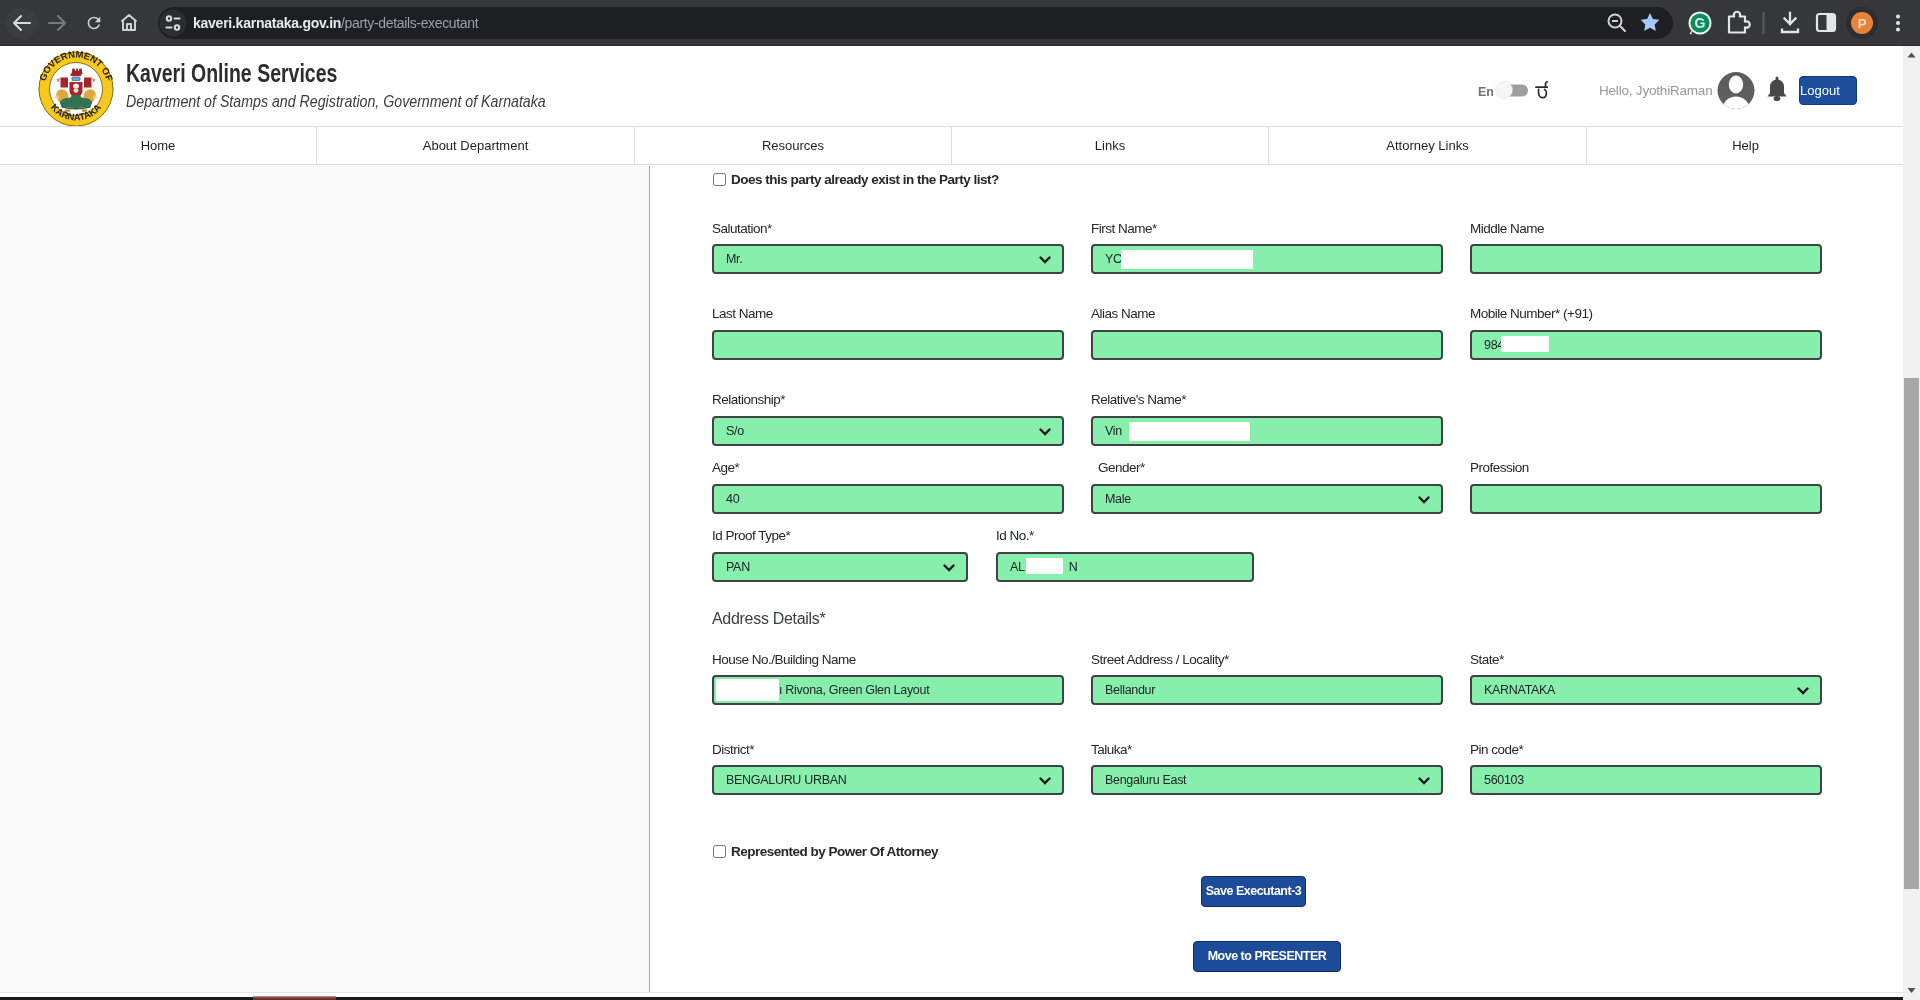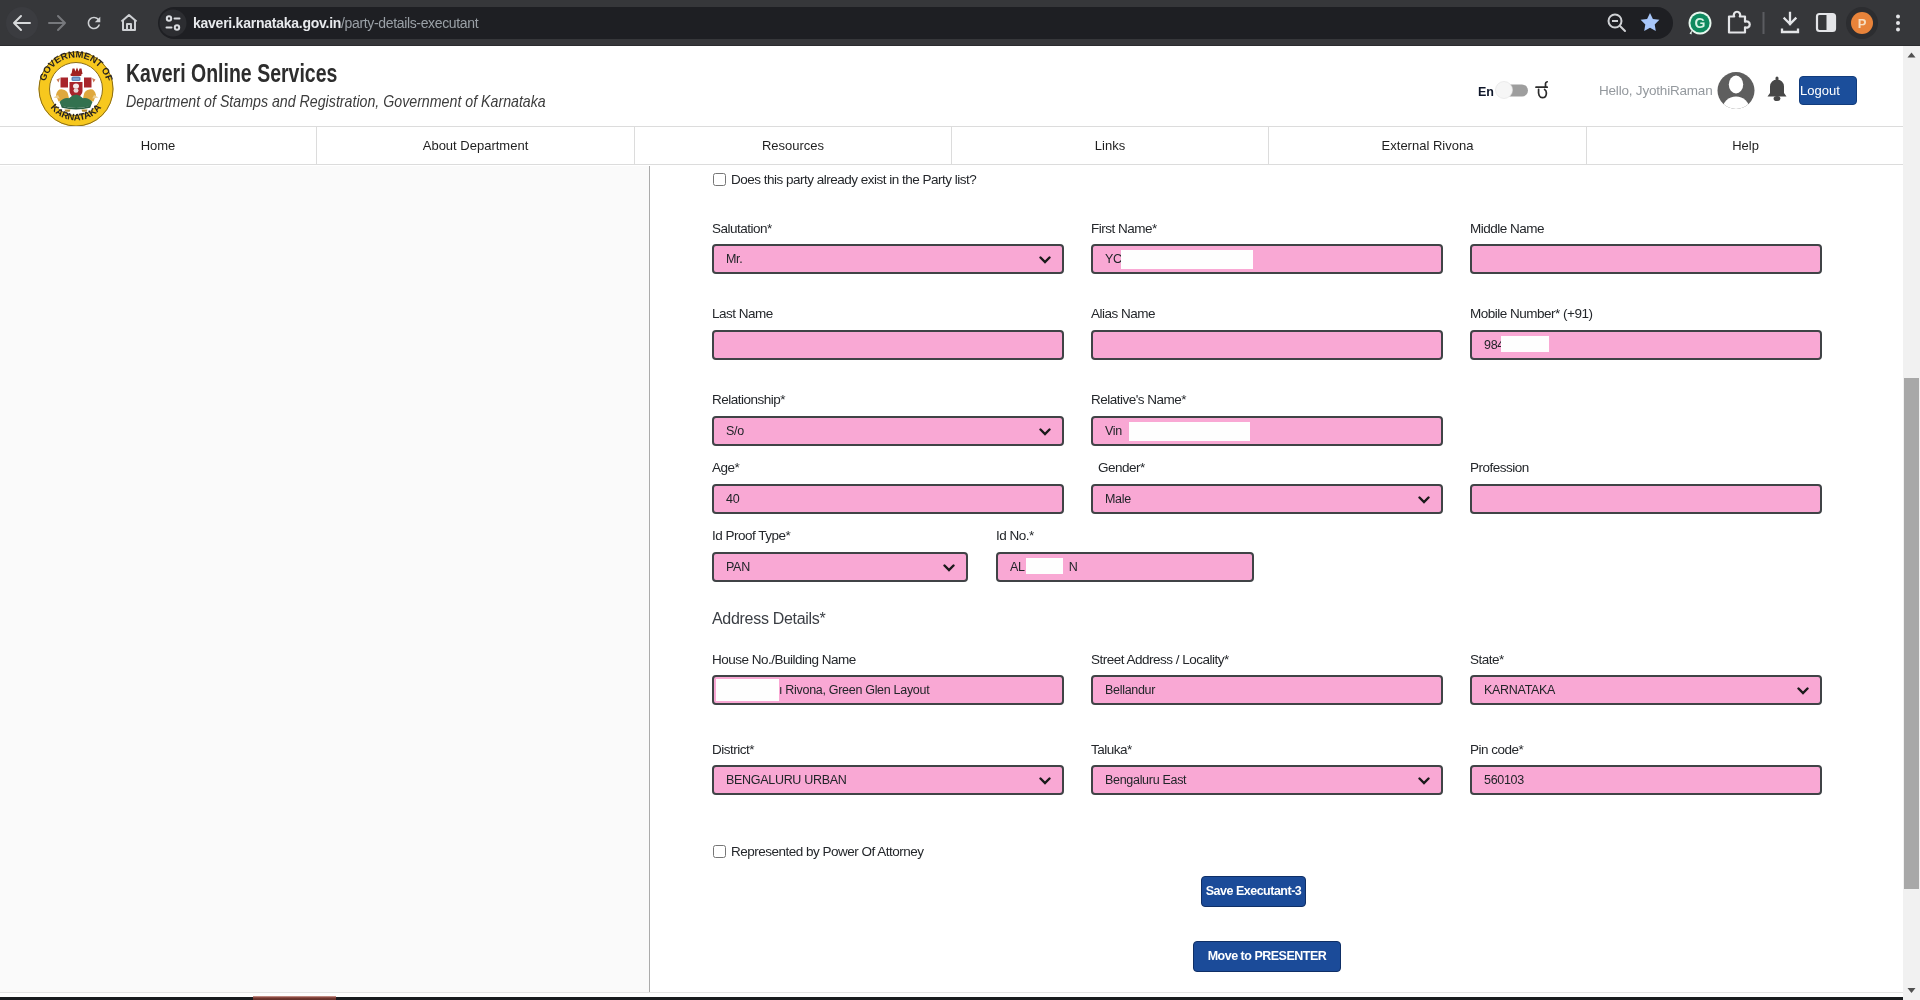--- a/index.html
+++ b/index.html
@@ -11,47 +11,47 @@
   #chrome { position:absolute; left:0; top:0; width:1920px; height:46px; background:#36373a; box-shadow: inset 0 -1px 0 #2b2c2f; }
   #pill { position:absolute; left:158px; top:7px; width:1515px; height:32px; border-radius:16px; background:#1e1f23; }
   .url1 { position:absolute; left:193px; top:0; height:60px; line-height:46px; font-size:14px; font-weight:700; color:#e8eaed; letter-spacing:-0.25px;}
   .url2 { font-weight:400; color:#9aa0a6; letter-spacing:-0.35px; }
 
   
   #header { position:absolute; left:0; top:46px; width:1904px; height:80px; background:#fff; }
   #title { position:absolute; left:126px; top:58px; font-size:26px; font-weight:600; color:#2d2d2d; transform:scaleX(0.75); transform-origin:left top; white-space:nowrap; }
   #subtitle { position:absolute; left:126px; top:92px; font-size:17px; font-style:italic; color:#3c3c3c; transform:scaleX(0.835); transform-origin:left top; white-space:nowrap; }
   #hello { position:absolute; left:1599px; top:83px; font-size:13.5px; color:#94999e; letter-spacing:-0.2px;}
-  #en { position:absolute; left:1478px; top:85px; font-size:12.5px; font-weight:700; color:#0f172a;text-align:right; }
+  #en { position:absolute; left:1478px; top:85px; font-size:12.5px; font-weight:700; color:#737373;text-align:right; }
   #logout { position:absolute; left:1799px; top:76px; width:58px; height:29px; background:#1b4e9b; border:1px solid #123c7c; border-radius:4px; color:#fff; font-size:13px; line-height:27px; }
 
   
   #nav { position:absolute; left:0; top:126px; width:1904px; height:39px; background:#fff; border-top:1px solid #dcdcdc; border-bottom:1px solid #dcdcdc; }
   .navcell { position:absolute; top:0; height:38px; line-height:38px; text-align:center; font-size:13px; color:#1f1f1f; border-right:1px solid #dcdcdc; }
 
   
   #leftpanel { position:absolute; left:0; top:166px; width:650px; height:826px; background:#fafafa; border-right:1px solid #ababab; }
   #contentline { position:absolute; left:0; top:992px; width:1904px; height:1px; background:#e4e4e4; }
   #footerbar { position:absolute; left:0; top:997px; width:1920px; height:3px; background:#191c1f; }
   #footerred { position:absolute; left:253px; top:996px; width:83px; height:4px; background:linear-gradient(#d8a79f, #793931 45%, #60302b); }
 
   
   #sbtrack { position:absolute; left:1903px; top:46px; width:17px; height:954px; background:#f1f1f1; }
   #sbthumb { position:absolute; left:1904px; top:378px; width:15px; height:511px; background:#a8a8a8; }
 
   
   .lbl { position:absolute; font-size:13.5px; color:#24272b; letter-spacing:-0.5px; white-space:nowrap; }
-  .fld { position:absolute; height:30px; background:#f9a8d4; border:2px solid #404346; border-radius:4px;
+  .fld { position:absolute; height:30px; background:#86efac; border:2px solid #404346; border-radius:4px;
          font-size:12.5px; color:#212529; line-height:26px; padding-left:12px; letter-spacing:-0.3px; white-space:nowrap;}
   .w1 { left:712px; width:352px; }
   .w2 { left:1091px; width:352px; }
   .w3 { left:1470px; width:352px; }
   .chev { position:absolute; right:11px; top:10px; width:12px; height:8px; }
   .ck { position:absolute; width:13px; height:13px; background:#fff; border:1px solid #767676; border-radius:2.5px; }
-  .cklbl { position:absolute; font-size:13.5px; color:#24272b; letter-spacing:-0.5px; white-space:nowrap;}
+  .cklbl { position:absolute; font-size:13.5px; color:#24272b; letter-spacing:-0.5px; white-space:nowrap;font-weight:bold;}
   .redact { position:absolute; background:#fefefe; }
   .btn { position:absolute; height:31px; background:#1b4b99; border:1px solid #0f2f66; border-radius:4px;
          color:#fff; font-size:12.5px; font-weight:700; text-align:center; letter-spacing:-0.5px;}
   .head2 { position:absolute; left:712px; top:610px; font-size:16px; color:#3a3e44; letter-spacing:-0.3px; }
 </style>
 </head>
 <body>
 
 <div id="chrome">
   <div id="pill"></div>
@@ -172,21 +172,21 @@
     <path d="M26.5 58.5 h6 l-0.8 2.2 h-4.4 z" fill="#b58a2e"></path>
     <path d="M43.5 58.5 h6 l-0.8 2.2 h-4.4 z" fill="#b58a2e"></path>
   </g>
 </svg>
 
 <div id="nav">
   <div class="navcell" style="left:0;width:317px;">Home</div>
   <div class="navcell" style="left:317px;width:318px;">About Department</div>
   <div class="navcell" style="left:635px;width:317px;">Resources</div>
   <div class="navcell" style="left:952px;width:317px;">Links</div>
-  <div class="navcell" style="left:1269px;width:318px;border-right:1px solid #dcdcdc;">External Rivona</div>
+  <div class="navcell" style="left:1269px;width:318px;border-right:1px solid #dcdcdc;">Attorney Links</div>
   <div class="navcell" style="left:1587px;width:317px;border-right:none;">Help</div>
 </div>
 
 <div id="leftpanel"></div>
 <div id="contentline"></div>
 <div id="footerbar"></div>
 <div id="footerred"></div>
 <div id="sbtrack"></div>
 <div id="sbthumb"></div>
 <svg class="abs" style="left:1903px;top:46px" width="17" height="954" viewBox="0 0 17 954">

